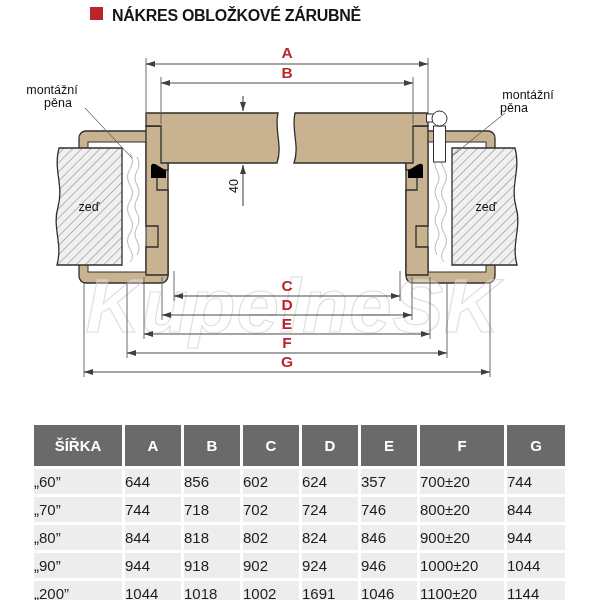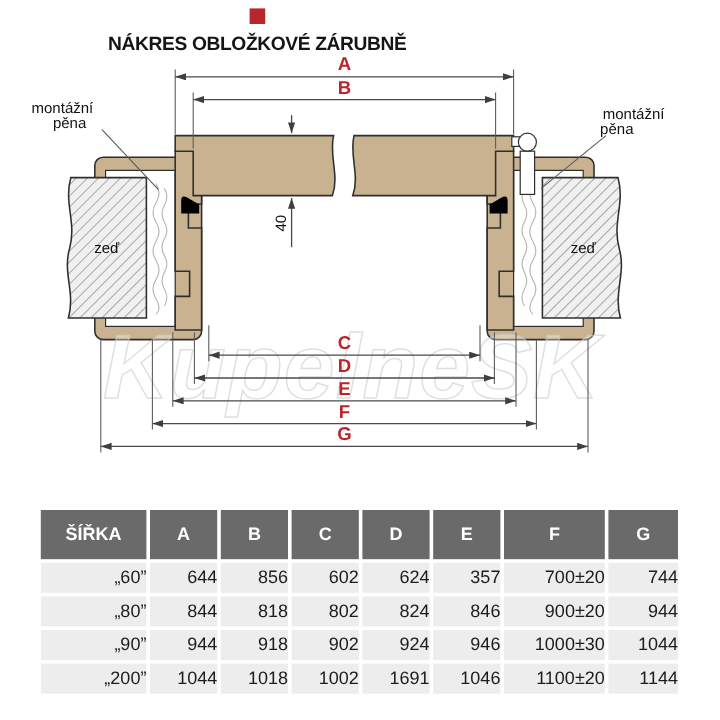--- a/index.html
+++ b/index.html
@@ -6,21 +6,21 @@
     --accent-red:#b9252b;
     --frame-tan:#c9b28f;
     --table-header-bg:#6a6a6a;
     --table-row-bg:#ededed;
   }
   html,body{margin:0;padding:0;}
   body{
     width:600px;height:600px;position:relative;background:#ffffff;
     font-family:"Liberation Sans",sans-serif;overflow:hidden;
   }
-  .title-wrap{position:absolute;left:90px;top:7px;display:flex;align-items:center;gap:9px;flex-direction:column;}
+  .title-wrap{position:absolute;left:90px;top:7px;display:flex;gap:9px;}
   .title-bullet{width:13px;height:13px;background:var(--accent-red);}
   .title-text{font-weight:bold;font-size:16px;color:#151515;letter-spacing:-0.3px;white-space:nowrap;}
 
   svg text{font-family:"Liberation Sans",sans-serif;}
   .tan{fill:var(--frame-tan);stroke:#2e2e2e;stroke-width:1.3;}
   .whitebox{fill:#ffffff;stroke:#2e2e2e;stroke-width:1;}
   .wall{fill:url(#hatch);stroke:#2e2e2e;stroke-width:1.3;}
   .foam{fill:#ffffff;}
   .squig{stroke:#b9b9b9;stroke-width:1;fill:none;}
   .seal{fill:#000000;}
@@ -34,21 +34,21 @@
   table.dims{
     position:absolute;left:31px;top:422px;border-collapse:separate;border-spacing:3px;
     table-layout:fixed;
   }
   table.dims th{
     background:var(--table-header-bg);color:#ffffff;font-weight:bold;font-size:15px;
     height:41px;text-align:center;vertical-align:middle;padding:0;
   }
   table.dims td{
     background:var(--table-row-bg);color:#1c1c1c;font-size:15px;
-    height:25px;text-align:right;vertical-align:middle;padding:0;
+    height:25px;text-align:left;vertical-align:middle;padding:0;
   }
   col.c-sirka{width:88px;} col.c-std{width:56px;} col.c-f{width:84px;} col.c-g{width:58px;}
 </style>
 </head>
 <body>
 
 <div class="title-wrap">
   <div class="title-bullet"></div>
   <div class="title-text">NÁKRES OBLOŽKOVÉ ZÁRUBNĚ</div>
 </div>
@@ -189,37 +189,47 @@
       <td>„60”</td>
       <td>644</td>
       <td>856</td>
       <td>602</td>
       <td>624</td>
       <td>357</td>
       <td>700±20</td>
       <td>744</td>
     </tr>
     <tr>
+      <td>„70”</td>
+      <td>744</td>
+      <td>718</td>
+      <td>702</td>
+      <td>724</td>
+      <td>746</td>
+      <td>800±20</td>
+      <td>844</td>
+    </tr>
+    <tr>
       <td>„80”</td>
       <td>844</td>
       <td>818</td>
       <td>802</td>
       <td>824</td>
       <td>846</td>
       <td>900±20</td>
       <td>944</td>
     </tr>
     <tr>
       <td>„90”</td>
       <td>944</td>
       <td>918</td>
       <td>902</td>
       <td>924</td>
       <td>946</td>
-      <td>1000±30</td>
+      <td>1000±20</td>
       <td>1044</td>
     </tr>
     <tr>
       <td>„200”</td>
       <td>1044</td>
       <td>1018</td>
       <td>1002</td>
       <td>1691</td>
       <td>1046</td>
       <td>1100±20</td>

